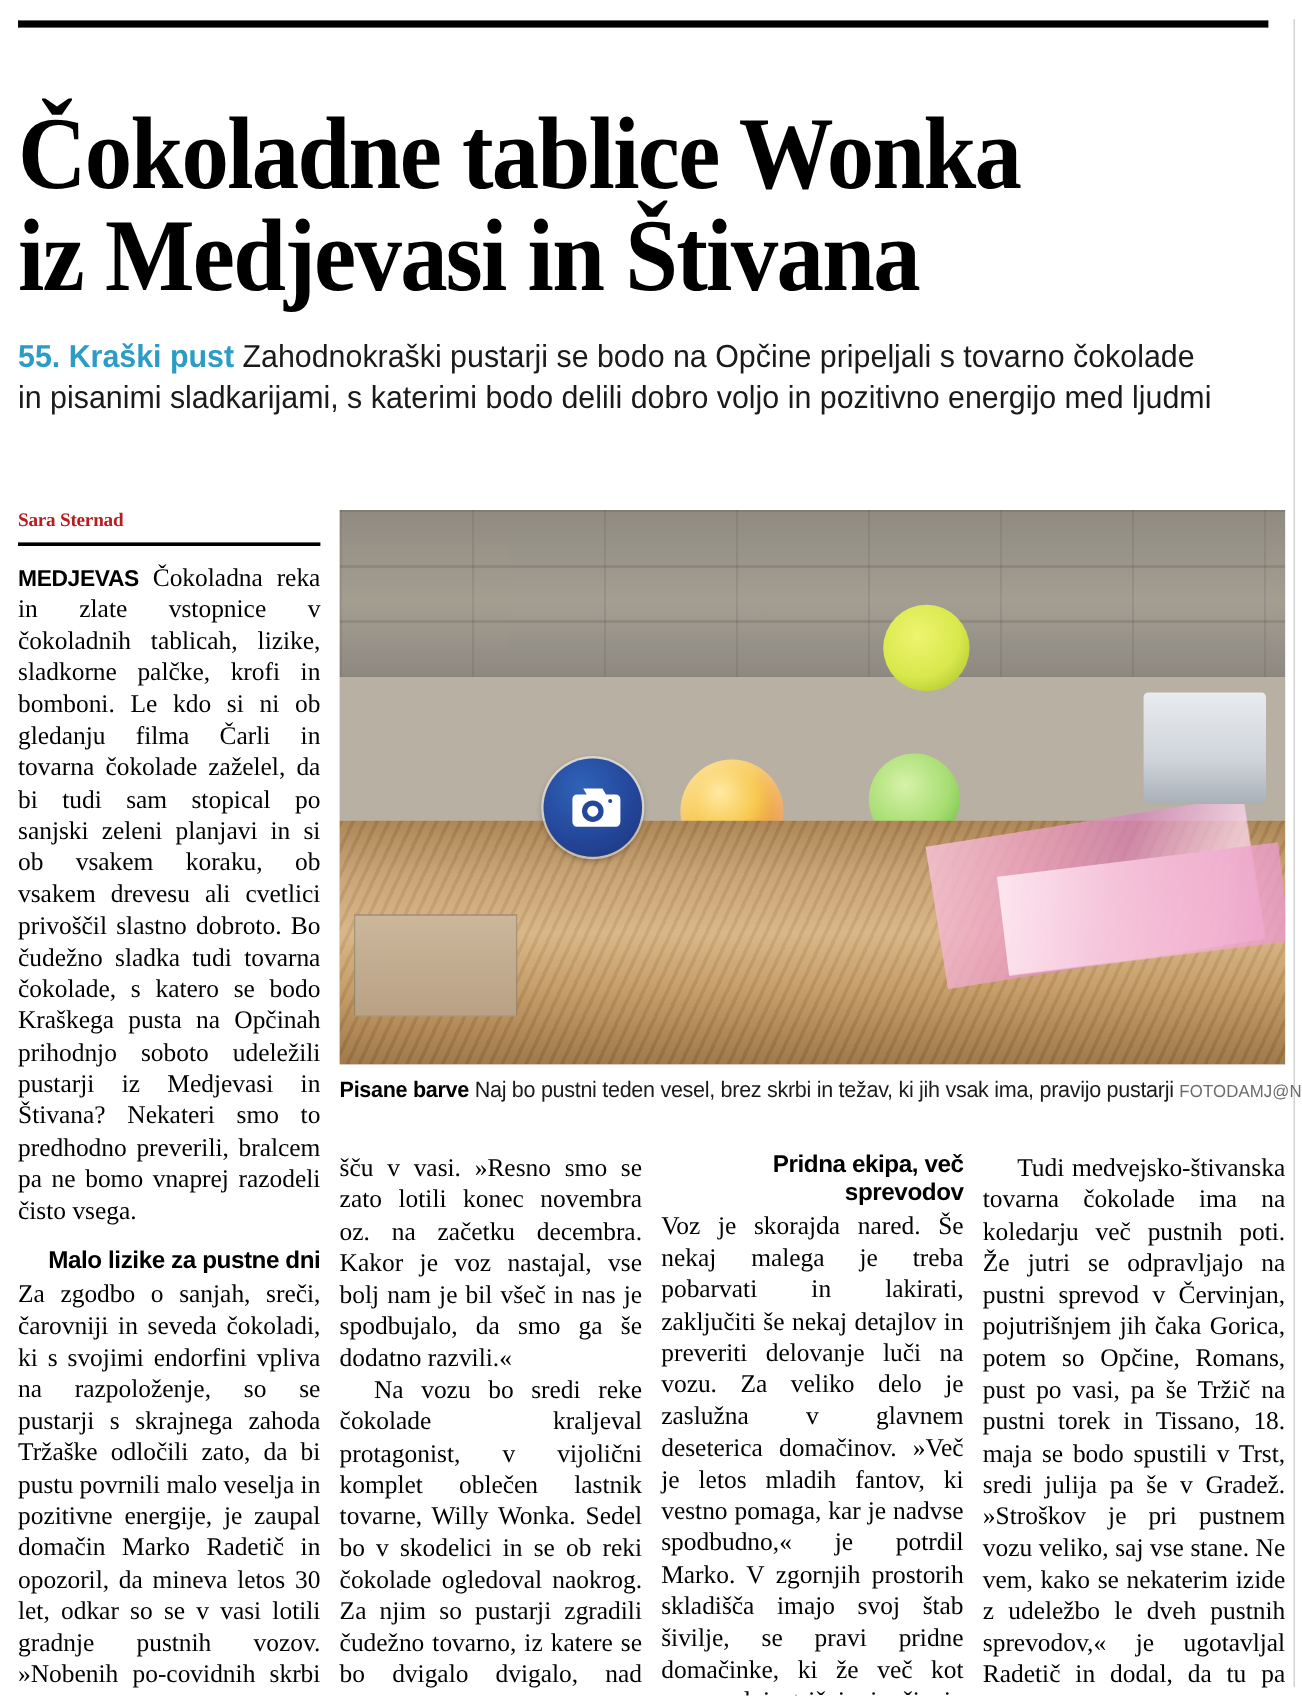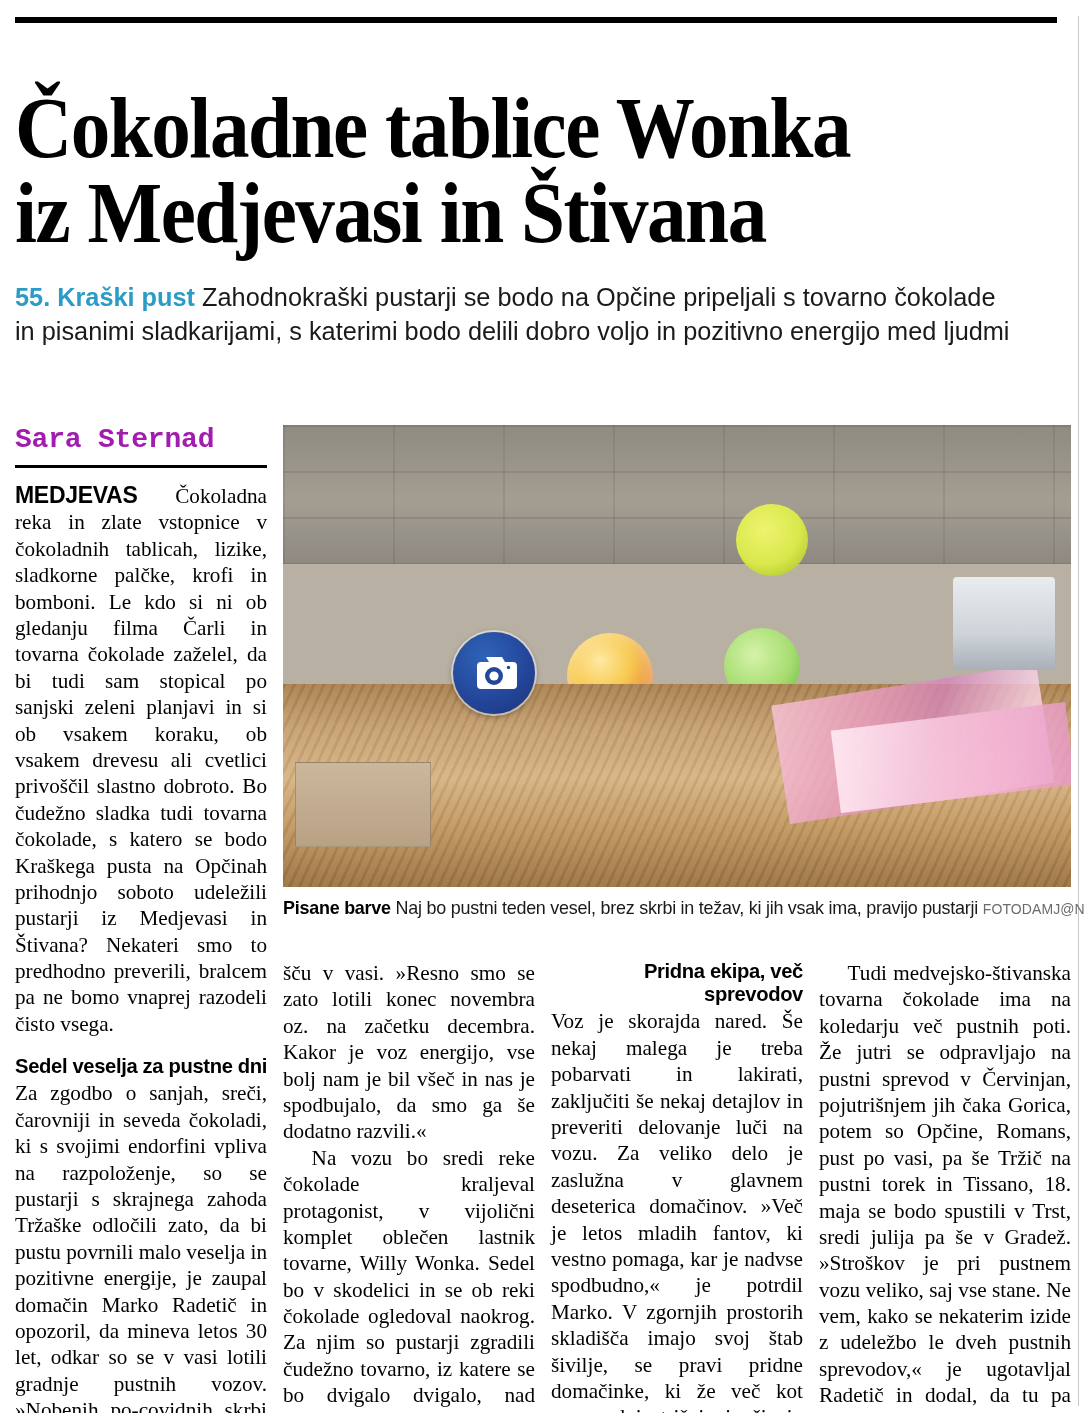--- a/index.html
+++ b/index.html
@@ -91,37 +91,37 @@
   }
   .col p { margin: 0; text-indent: 1.35em; }
   .col p.noindent { text-indent: 0; }
 
   #col1 { left: 15px; top: 425px; width: 252px; }
   #col2 { left: 283px; top: 960px; width: 252px; }
   #col3 { left: 551px; top: 960px; width: 252px; }
   #col4 { left: 819px; top: 960px; width: 252px; }
 
   .byline {
-    font-family: Liberation Mono, monospace;
-    font-weight: bold;
-    font-size: 28px;
+    font-family: Liberation Serif, serif;
+    font-weight: bold;
+    font-size: 16px;
     line-height: 1.1;
     letter-spacing: -0.2px;
     margin: 0 0 9px 0;
-    color: #a21caf;
+    color: #b91c1c;
   }
   .byline-rule {
     height: 3px;
     background: #000;
     margin: 0 0 13px 0;
   }
   .dateline {
     font-family: "Liberation Sans", sans-serif;
     font-weight: bold;
-    font-size: 23px;
+    font-size: 19px;
     letter-spacing: -0.3px;
   }
 
   .subhead {
     font-family: "Liberation Sans", sans-serif;
     font-weight: bold;
     font-size: 20.2px;
     line-height: 1.15;
     letter-spacing: -0.35px;
     margin: 17px 0 2px 0;
@@ -319,27 +319,27 @@
   </div>
 
   <div class="caption">
     <span class="cap-lead">Pisane barve</span><span> Naj bo pustni teden vesel, brez skrbi in težav, ki jih vsak ima, pravijo pustarji </span><span class="credit">FOTODAMJ@N</span>
   </div>
 
   <div class="col" id="col1">
     <div class="byline">Sara Sternad</div>
     <div class="byline-rule"></div>
     <p class="noindent"><span class="dateline">MEDJEVAS</span> <span>Čokoladna reka in zlate vstopnice v čokoladnih tablicah, lizike, sladkorne palčke, krofi in bomboni. Le kdo si ni ob gledanju filma Čarli in tovarna čokolade zaželel, da bi tudi sam stopical po sanjski zeleni planjavi in si ob vsakem koraku, ob vsakem drevesu ali cvetlici privoščil slastno dobroto. Bo čudežno sladka tudi tovarna čokolade, s katero se bodo Kraškega pusta na Opčinah prihodnjo soboto udeležili pustarji iz Medjevasi in Štivana? Nekateri smo to predhodno preverili, bralcem pa ne bomo vnaprej razodeli čisto vsega.</span></p>
-    <div class="subhead first">Sedel veselja za pustne dni</div>
+    <div class="subhead first">Malo lizike za pustne dni</div>
     <p class="noindent">Za zgodbo o sanjah, sreči, čarovniji in seveda čokoladi, ki s svojimi endorfini vpliva na razpoloženje, so se pustarji s skrajnega zahoda Tržaške odločili zato, da bi pustu povrnili malo veselja in pozitivne energije, je zaupal domačin Marko Radetič in opozoril, da mineva letos 30 let, odkar so se v vasi lotili gradnje pustnih vozov. »Nobenih po-covidnih skrbi ali političnih zdrah si nismo želeli. Nič težkega. Naj bo vsaj pustni teden brezskrben, pozabimo na probleme, ki jih ima vsak doma, v službi in vsepovsod drugje.«</p>
 
   </div>
 
   <div class="col" id="col2">
-    <p class="noindent">šču v vasi. »Resno smo se zato lotili konec novembra oz. na začetku decembra. Kakor je voz energijo, vse bolj nam je bil všeč in nas je spodbujalo, da smo ga še dodatno razvili.«</p>
+    <p class="noindent">šču v vasi. »Resno smo se zato lotili konec novembra oz. na začetku decembra. Kakor je voz nastajal, vse bolj nam je bil všeč in nas je spodbujalo, da smo ga še dodatno razvili.«</p>
     <p>Na vozu bo sredi reke čokolade kraljeval protagonist, v vijolični komplet oblečen lastnik tovarne, Willy Wonka. Sedel bo v skodelici in se ob reki čokolade ogledoval naokrog. Za njim so pustarji zgradili čudežno tovarno, iz katere se bo dvigalo dvigalo, nad katerim se bosta smejali dve mali fantazijski bitji, znameniti Umpa lumpa. Vse naokrog pa bo plesalo 130 »sladkih« in pisanih pustarjev.</p>
   </div>
 
   <div class="col" id="col3">
     <div class="subhead">Pridna ekipa, več sprevodov</div>
     <p class="noindent">Voz je skorajda nared. Še nekaj malega je treba pobarvati in lakirati, zaključiti še nekaj detajlov in preveriti delovanje luči na vozu. Za veliko delo je zaslužna v glavnem deseterica domačinov. »Več je letos mladih fantov, ki vestno pomaga, kar je nadvse spodbudno,« je potrdil Marko. V zgornjih prostorih skladišča imajo svoj štab šivilje, se pravi pridne domačinke, ki že več kot mesec dni strižejo in šivajo pustne sladkosti. Navadno so delale vsaka na svojem domu, letos si delajo družbo, vsaka kaj postori, delo je prijetnejše in čas mineva hitreje. Pridno se učijo tudi</p>
   </div>
 
   <div class="col" id="col4">
     <p>Tudi medvejsko-štivanska tovarna čokolade ima na koledarju več pustnih poti. Že jutri se odpravljajo na pustni sprevod v Červinjan, pojutrišnjem jih čaka Gorica, potem so Opčine, Romans, pust po vasi, pa še Tržič na pustni torek in Tissano, 18. maja se bodo spustili v Trst, sredi julija pa še v Gradež. »Stroškov je pri pustnem vozu veliko, saj vse stane. Ne vem, kako se nekaterim izide z udeležbo le dveh pustnih sprevodov,« je ugotavljal Radetič in dodal, da tu pa tam dobijo kak prispevek, vendar daleč od tega, da bi z njim krili vse stroške.</p>

